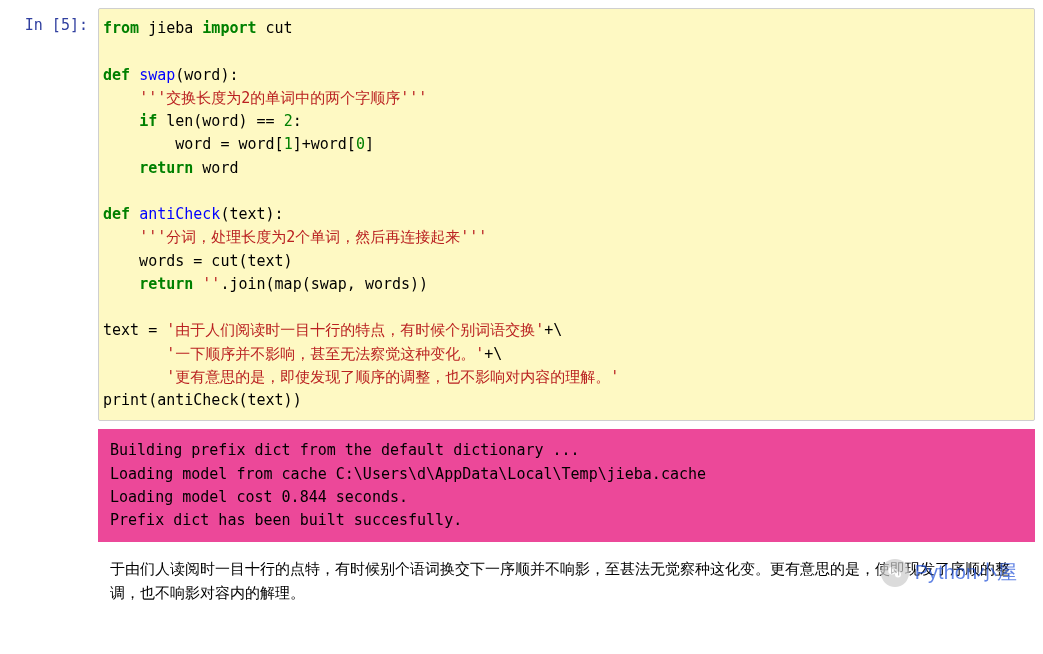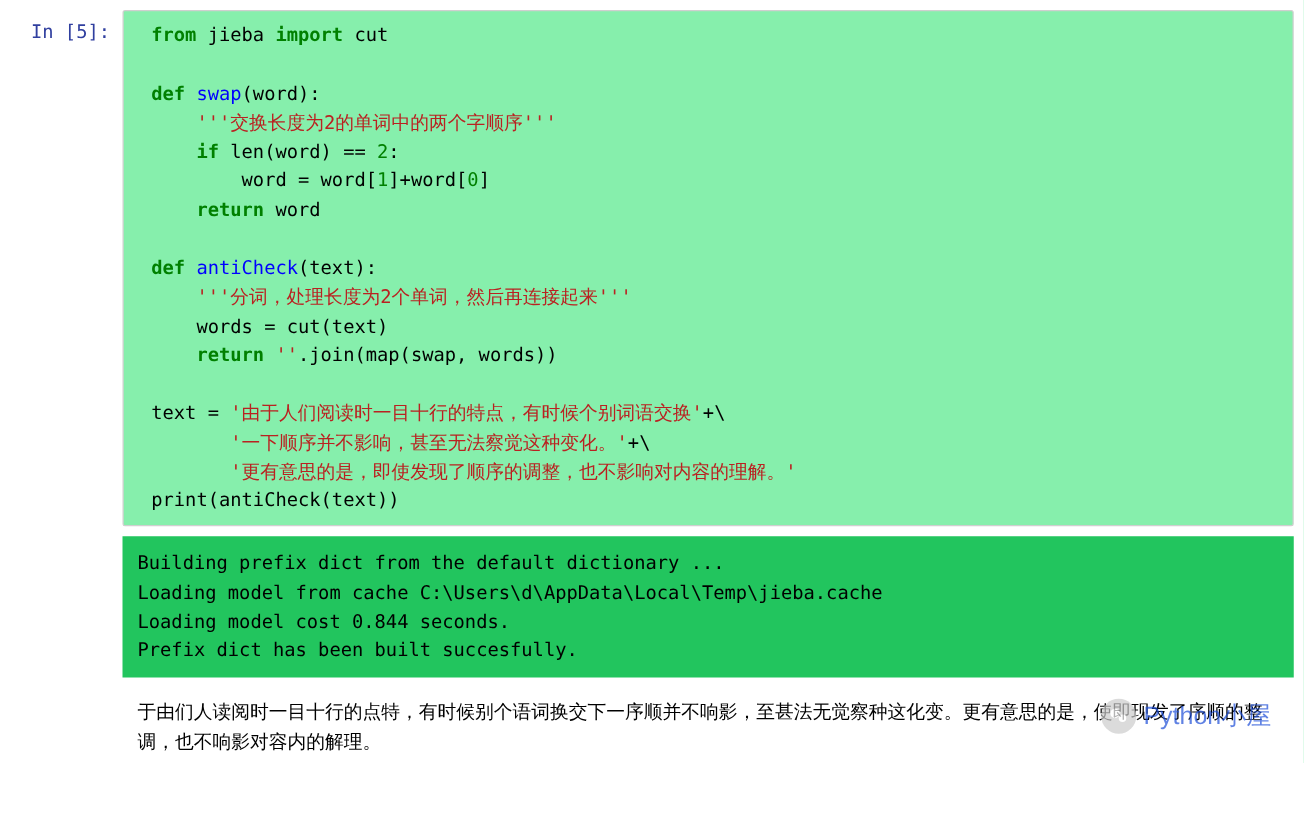--- a/index.html
+++ b/index.html
@@ -19,39 +19,39 @@
     text-align: right;
     padding: 8px 10px 0 0;
     font-family: monospace;
     color: #303F9F;
     flex-shrink: 0;
     user-select: none;
   }
   .input-area {
     flex: 1;
     border: 1px solid #cfcfcf;
-    background: #86efac;
-    padding: 8px 22px;
+    background: #fef9c3;
+    padding: 8px 4px;
     border-radius: 2px;
     line-height: 1.55;
     white-space: pre;
     overflow-x: auto;
   }
   .output-row {
     display: flex;
     align-items: flex-start;
     margin-top: 4px;
   }
   .out-spacer {
     width: 90px;
     flex-shrink: 0;
   }
   .stderr {
     flex: 1;
-    background: #22c55e;
+    background: #ec4899;
     color: #000;
     padding: 10px 12px;
     line-height: 1.55;
     white-space: pre-wrap;
     font-family: monospace;
     margin-top: 4px;
   }
   .stdout {
     flex: 1;
     color: #000;

